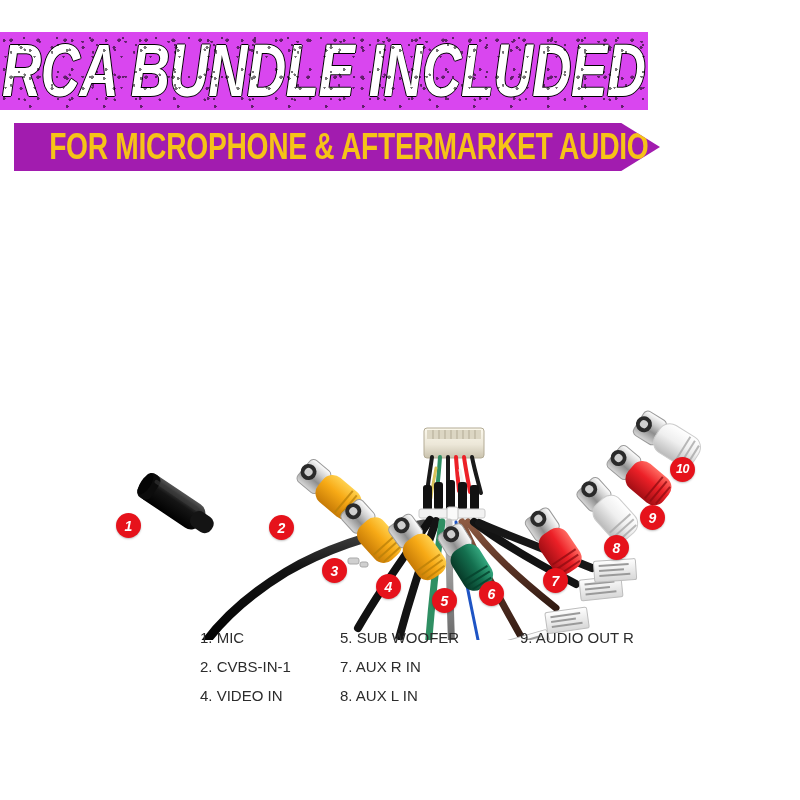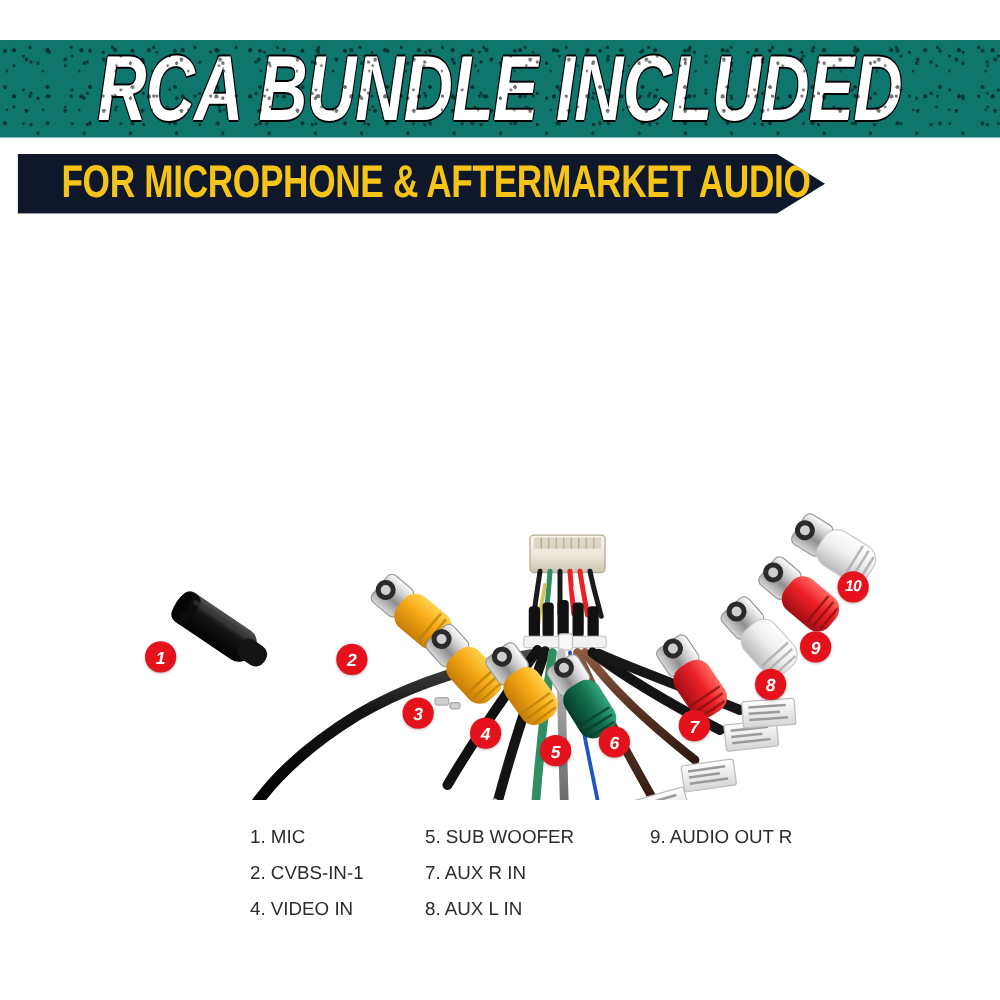--- a/index.html
+++ b/index.html
@@ -14,23 +14,23 @@
     overflow: hidden;
     font-family: "Liberation Sans", sans-serif;
     -webkit-font-smoothing: antialiased;
   }
 
   
   #banner-primary {
     position: absolute;
     left: 0;
     top: 32px;
-    width: 800px;
+    width: 648px;
     height: 78px;
-    background: #0f766e;
+    background: #d946ef;
     display: flex;
     align-items: center;
     justify-content: center;
   }
   #banner-primary-text {
     font-family: "Liberation Sans", sans-serif;
     font-weight: bold;
     font-size: 56px;
     line-height: 1;
     color: #ffffff;
@@ -62,21 +62,21 @@
     background-size: 34px 29px, 41px 33px, 27px 37px, 45px 25px, 31px 41px,
                      37px 28px, 43px 35px, 29px 31px, 39px 27px, 33px 39px;
   }
 
   #banner-secondary {
     position: absolute;
     left: 14px;
     top: 123px;
     width: 646px;
     height: 48px;
-    background: #0f172a;
+    background: #a21caf;
     -webkit-clip-path: polygon(0 0, 94% 0, 100% 50%, 94% 100%, 0 100%);
     clip-path: polygon(0 0, 94% 0, 100% 50%, 94% 100%, 0 100%);
     display: flex;
     align-items: center;
   }
   #banner-secondary-text {
     margin-left: 16px;
     font-family: "Liberation Sans", sans-serif;
     font-weight: bold;
     font-size: 30px;
@@ -114,21 +114,21 @@
     line-height: 1;
     box-shadow: 0 1px 2px rgba(0,0,0,.25);
     font-style: italic;
   }
   .callout-badge.wide { font-size: 12.5px; letter-spacing: -0.5px; }
 
   
   #legend {
     position: absolute;
     left: 0;
-    top: 655px;
+    top: 623px;
     width: 800px;
     height: 120px;
   }
   .legend-column {
     position: absolute;
     top: 0;
   }
   #legend-column-1 { left: 200px; }
   #legend-column-2 { left: 340px; text-align: center; }
   #legend-column-3 { left: 520px; }

